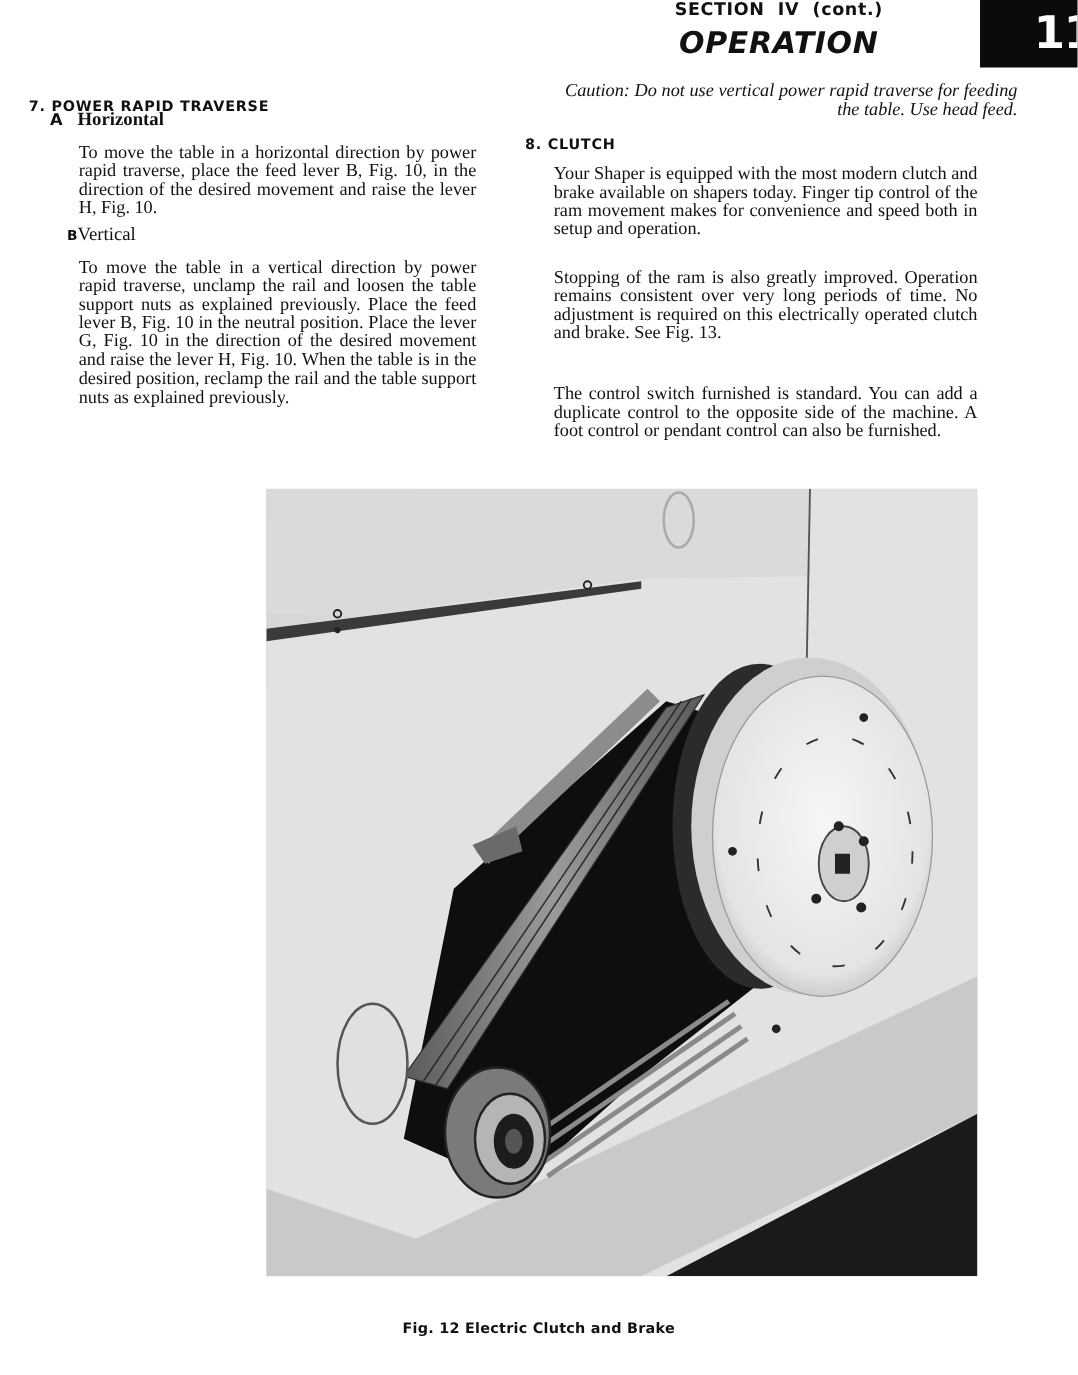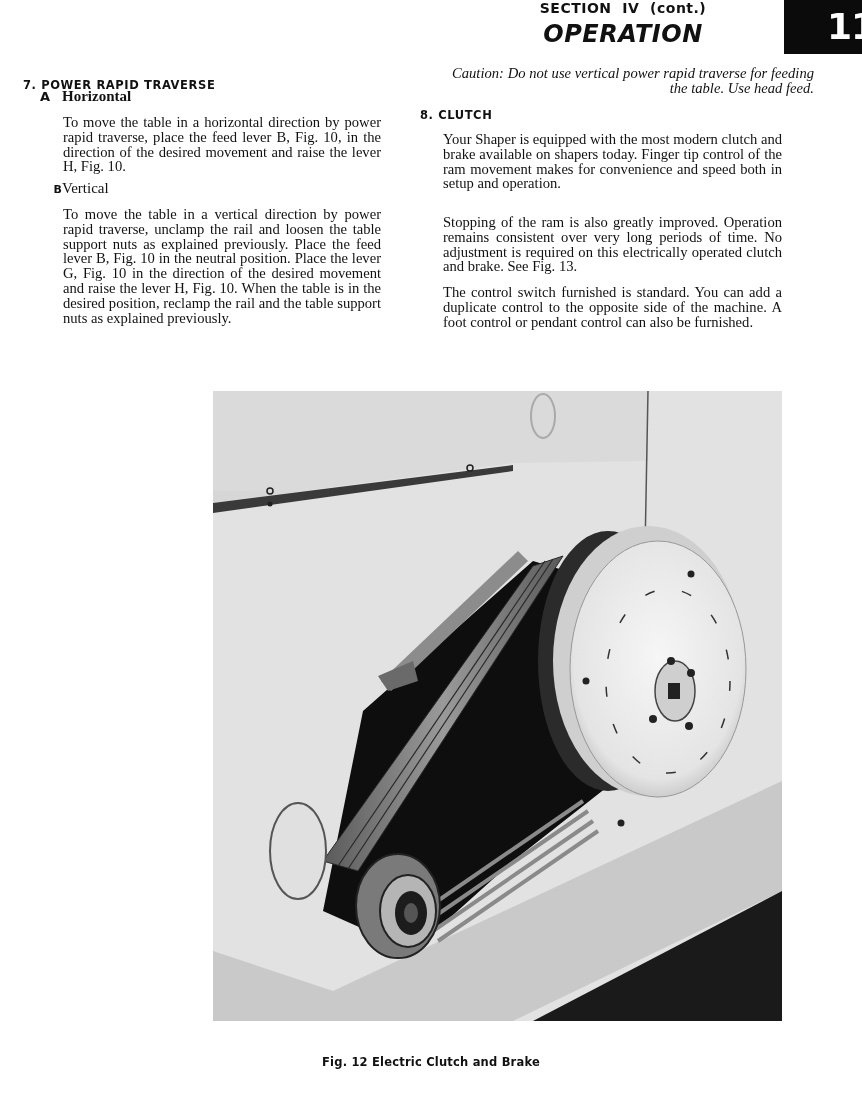--- a/index.html
+++ b/index.html
@@ -53,21 +53,21 @@
     <span class="lt small">B</span><span>Vertical</span>
   </div>
   <div class="para" style="left:63px; top:143px; width:318px;">To move the table in a vertical direction by power rapid traverse, unclamp the rail and loosen the table support nuts as explained previously. Place the feed lever B, Fig. 10 in the neutral position. Place the lever G, Fig. 10 in the direction of the desired movement and raise the lever H, Fig. 10. When the table is in the desired position, reclamp the rail and the table support nuts as explained previously.</div>
 </div>
 
 <div class="col col-right">
   <div class="caution">Caution: Do not use vertical power rapid traverse for feeding the table. Use head feed.</div>
   <div class="h-num h8">8. CLUTCH</div>
   <div class="para" style="left:23px; top:68px; width:339px;">Your Shaper is equipped with the most modern clutch and brake available on shapers today. Finger tip control of the ram movement makes for convenience and speed both in setup and operation.</div>
   <div class="para" style="left:23px; top:151px; width:339px;">Stopping of the ram is also greatly improved. Operation remains consistent over very long periods of time. No adjustment is required on this electrically operated clutch and brake. See Fig. 13.</div>
-  <div class="para" style="left:23px; top:221px; width:339px;">The control switch furnished is standard. You can add a duplicate control to the opposite side of the machine. A foot control or pendant con­trol can also be furnished.</div>
+  <div class="para" style="left:23px; top:244px; width:339px;">The control switch furnished is standard. You can add a duplicate control to the opposite side of the machine. A foot control or pendant con­trol can also be furnished.</div>
 </div>
 
 <div class="photo">
   <svg width="569" height="630" viewBox="0 0 569 630">
     <defs>
       <linearGradient id="wall" x1="0" y1="0" x2="1" y2="1">
         <stop offset="0" stop-color="#d2d2d2"></stop>
         <stop offset="0.5" stop-color="#e8e8e8"></stop>
         <stop offset="1" stop-color="#cfcfcf"></stop>
       </linearGradient>

